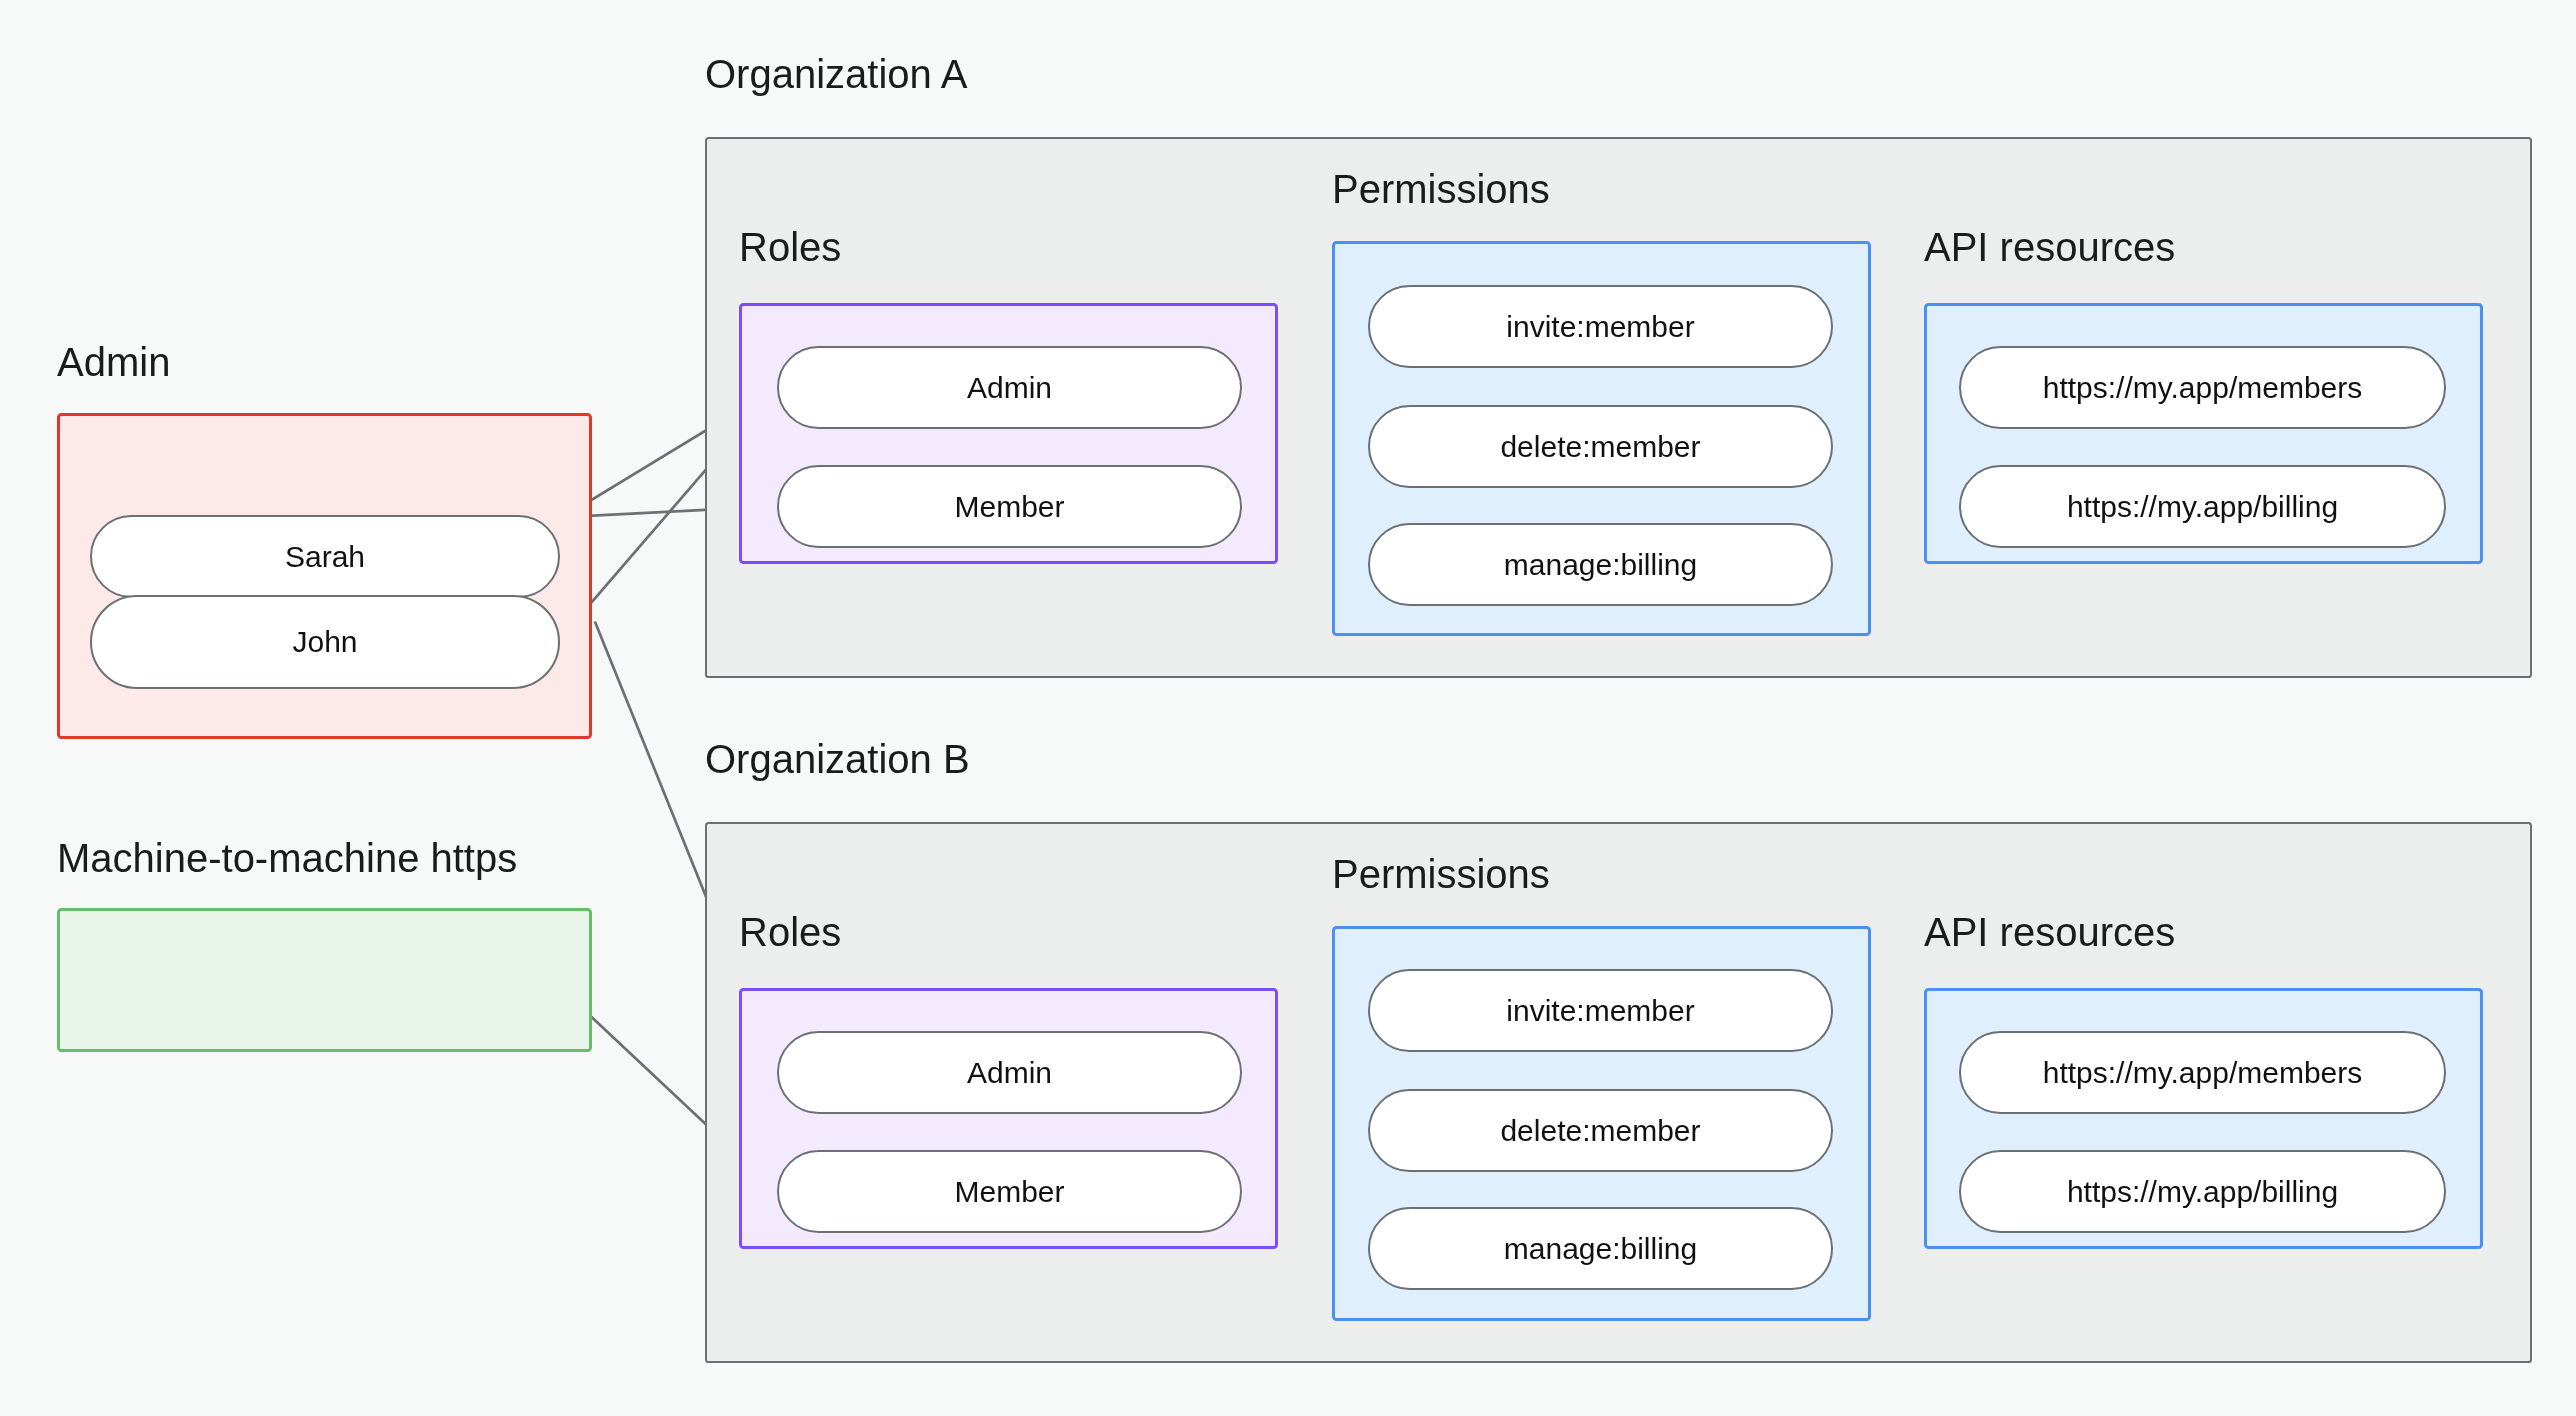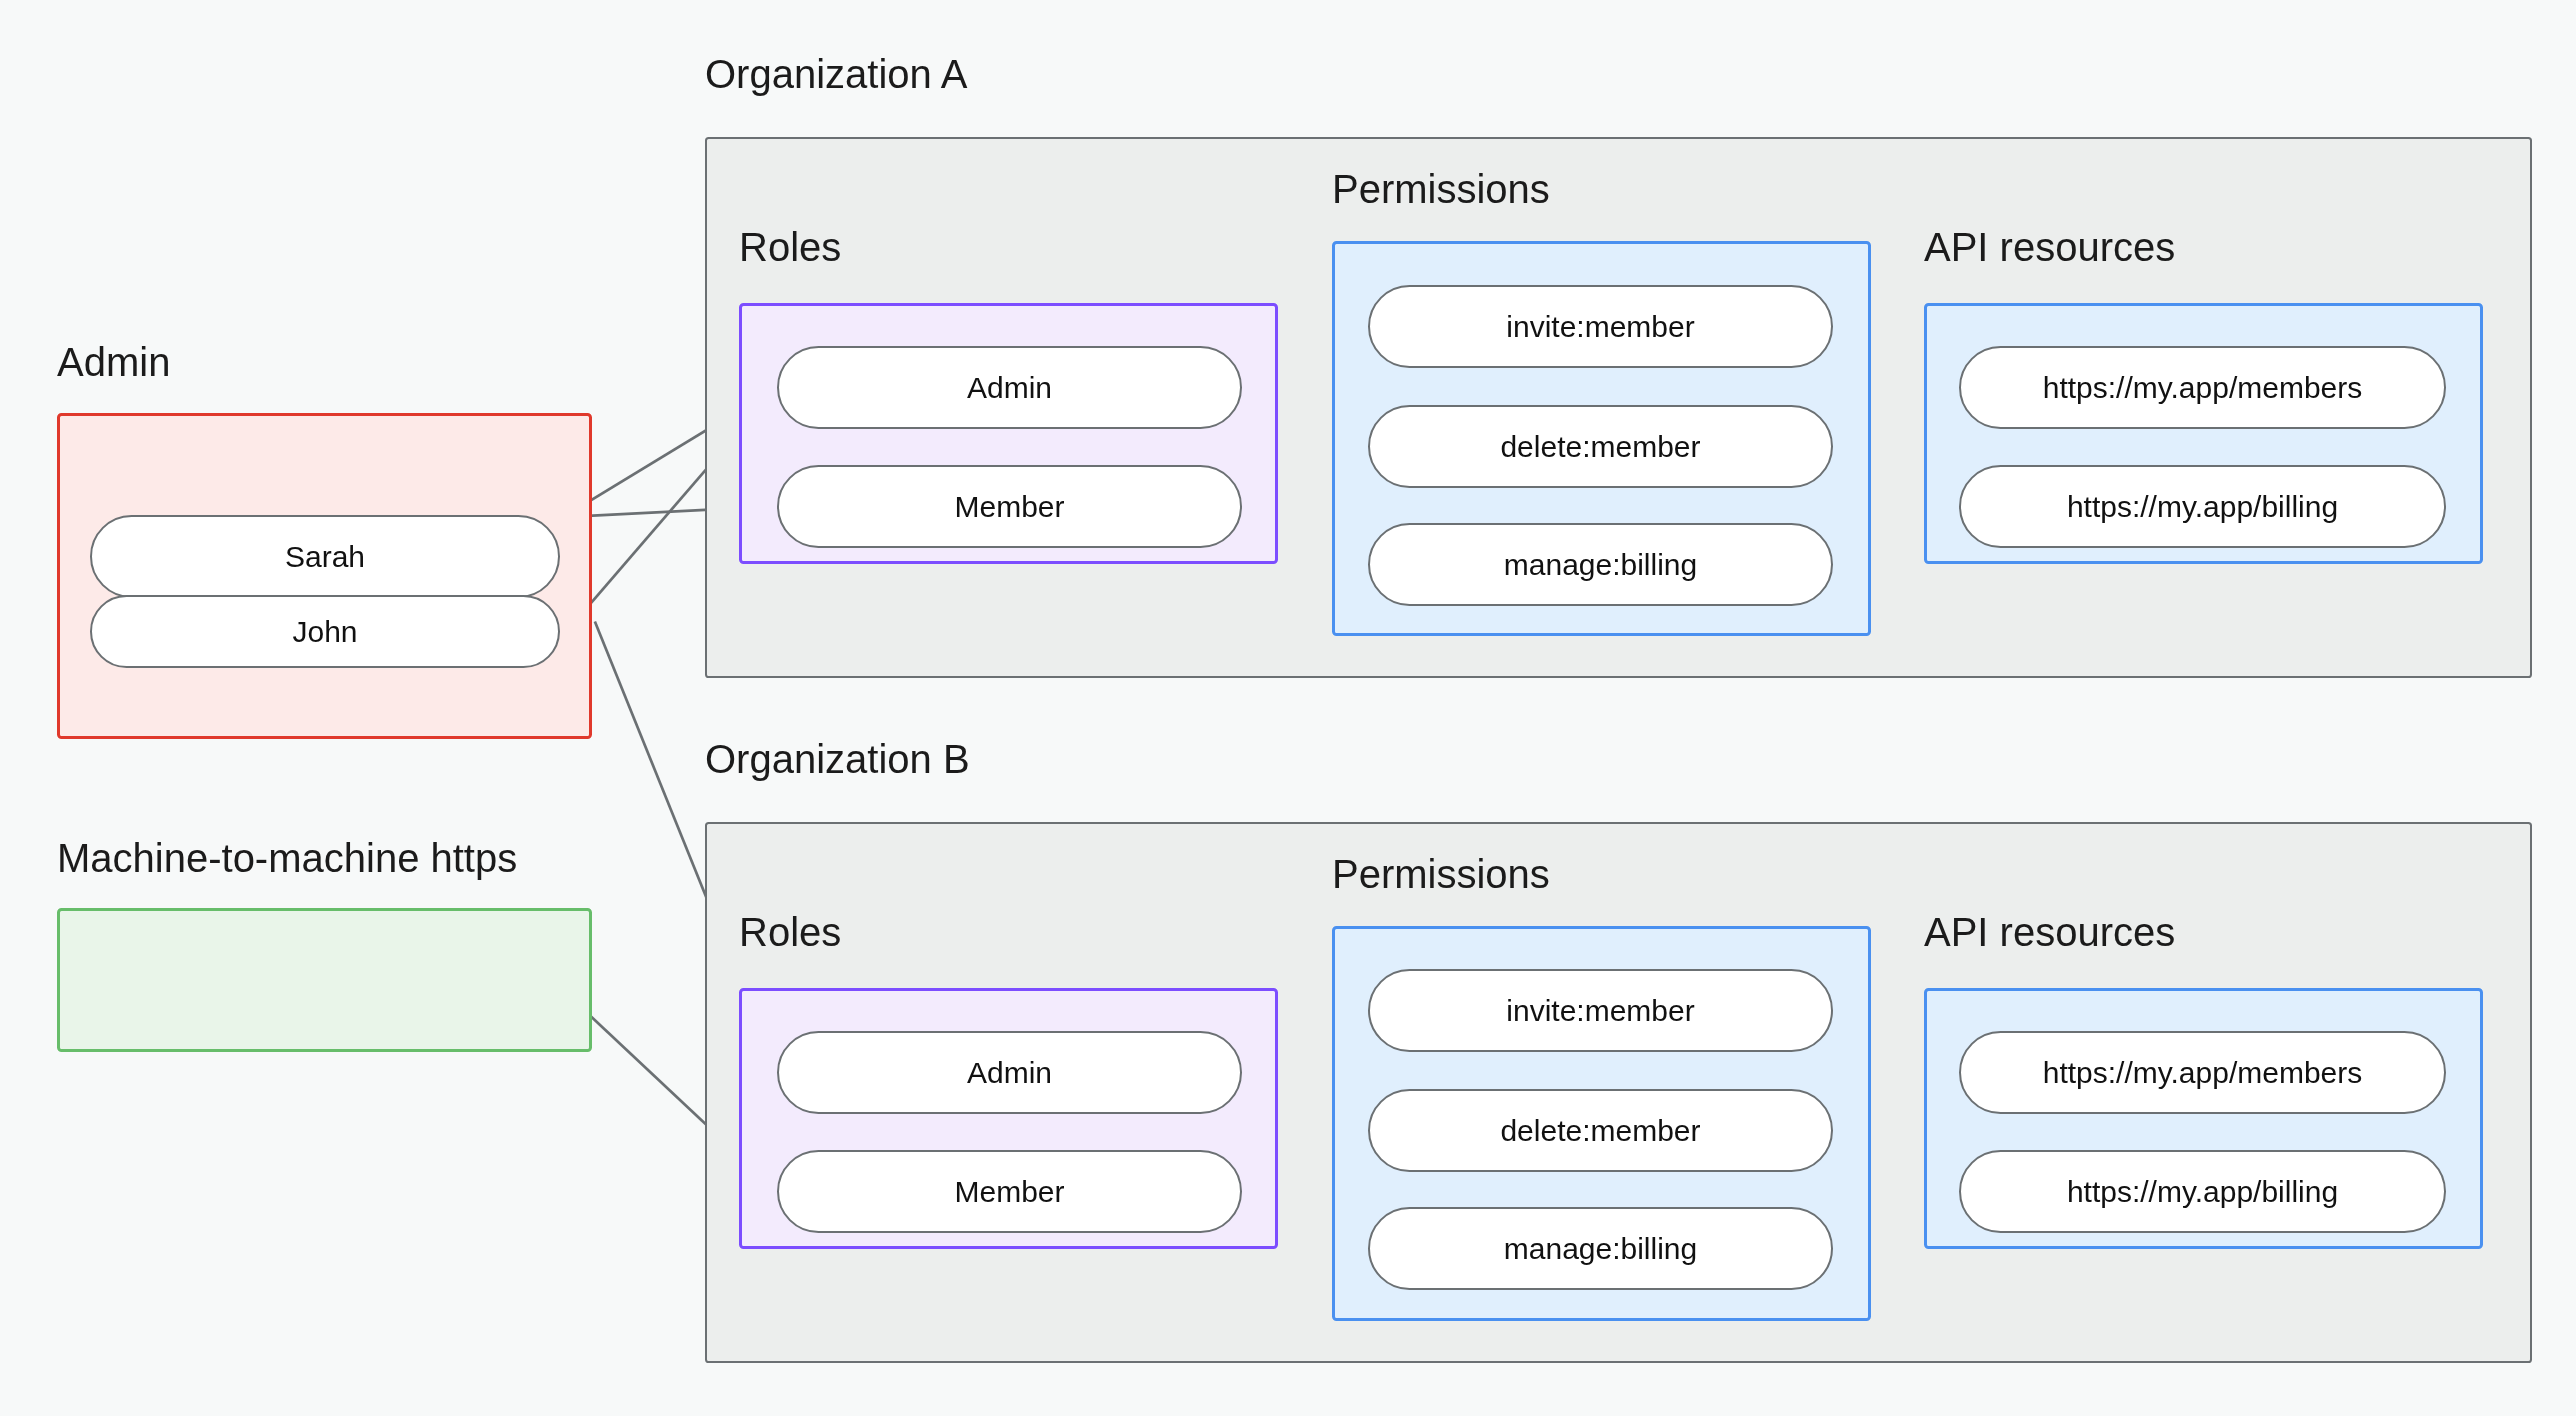--- a/index.html
+++ b/index.html
@@ -102,21 +102,21 @@
     <circle cx="2174" cy="1190" r="11"></circle>
     <circle cx="2174" cy="1322" r="11"></circle>
   </svg>
 
   <div class="glabel" style="left:57px;top:342px;">Admin</div>
 
   <div class="group g-users" style="left:57px;top:413px;width:535px;height:326px;"></div>
 
   <div class="pill" style="left:90px;top:476px;width:470px;height:83px;margin-top:39px;">Sarah</div>
 
-  <div class="pill" style="left:90px;top:595px;width:470px;height:73px;">John</div>
+  <div class="pill" style="left:90px;top:595px;width:470px;height:94px;">John</div>
 
   <div class="glabel" style="left:57px;top:838px;">Machine-to-machine https</div>
 
   <div class="group g-m2m" style="left:57px;top:908px;width:535px;height:144px;"></div>
 
 
   <div class="glabel" style="left:705px;top:54px;">Organization A</div>
 
   <div class="org" style="left:705px;top:137px;width:1823px;height:537px;"></div>
 

